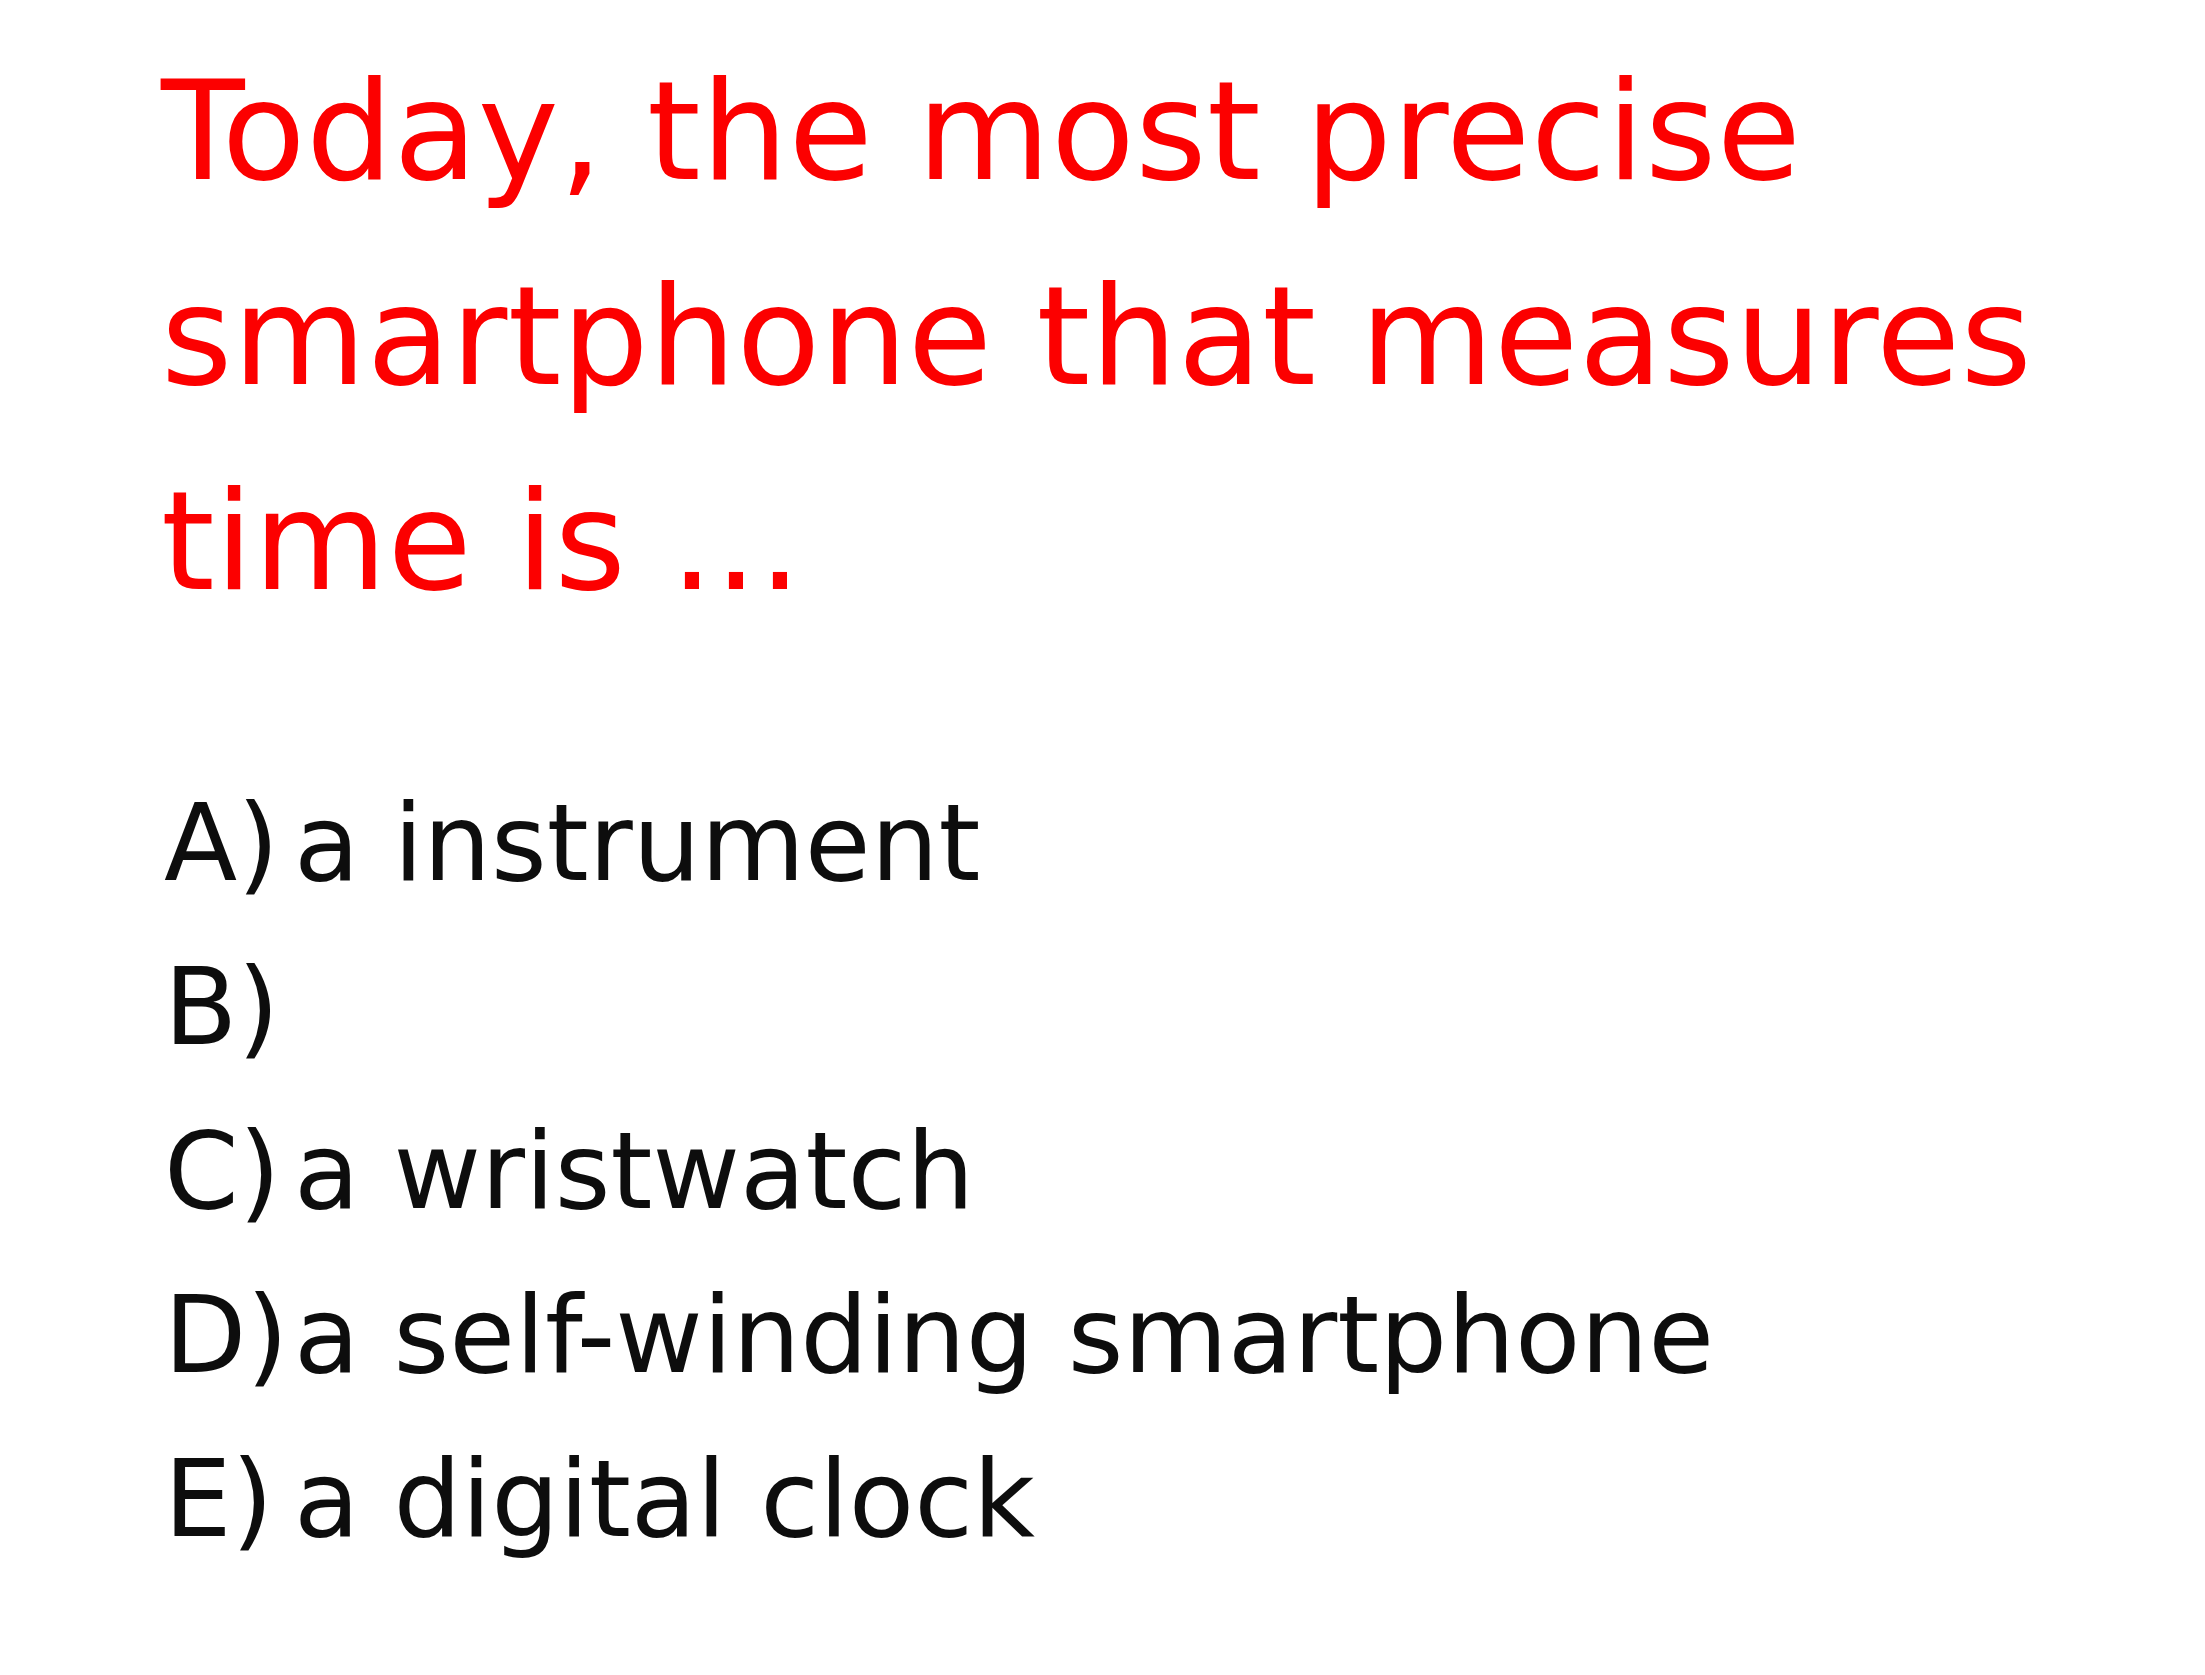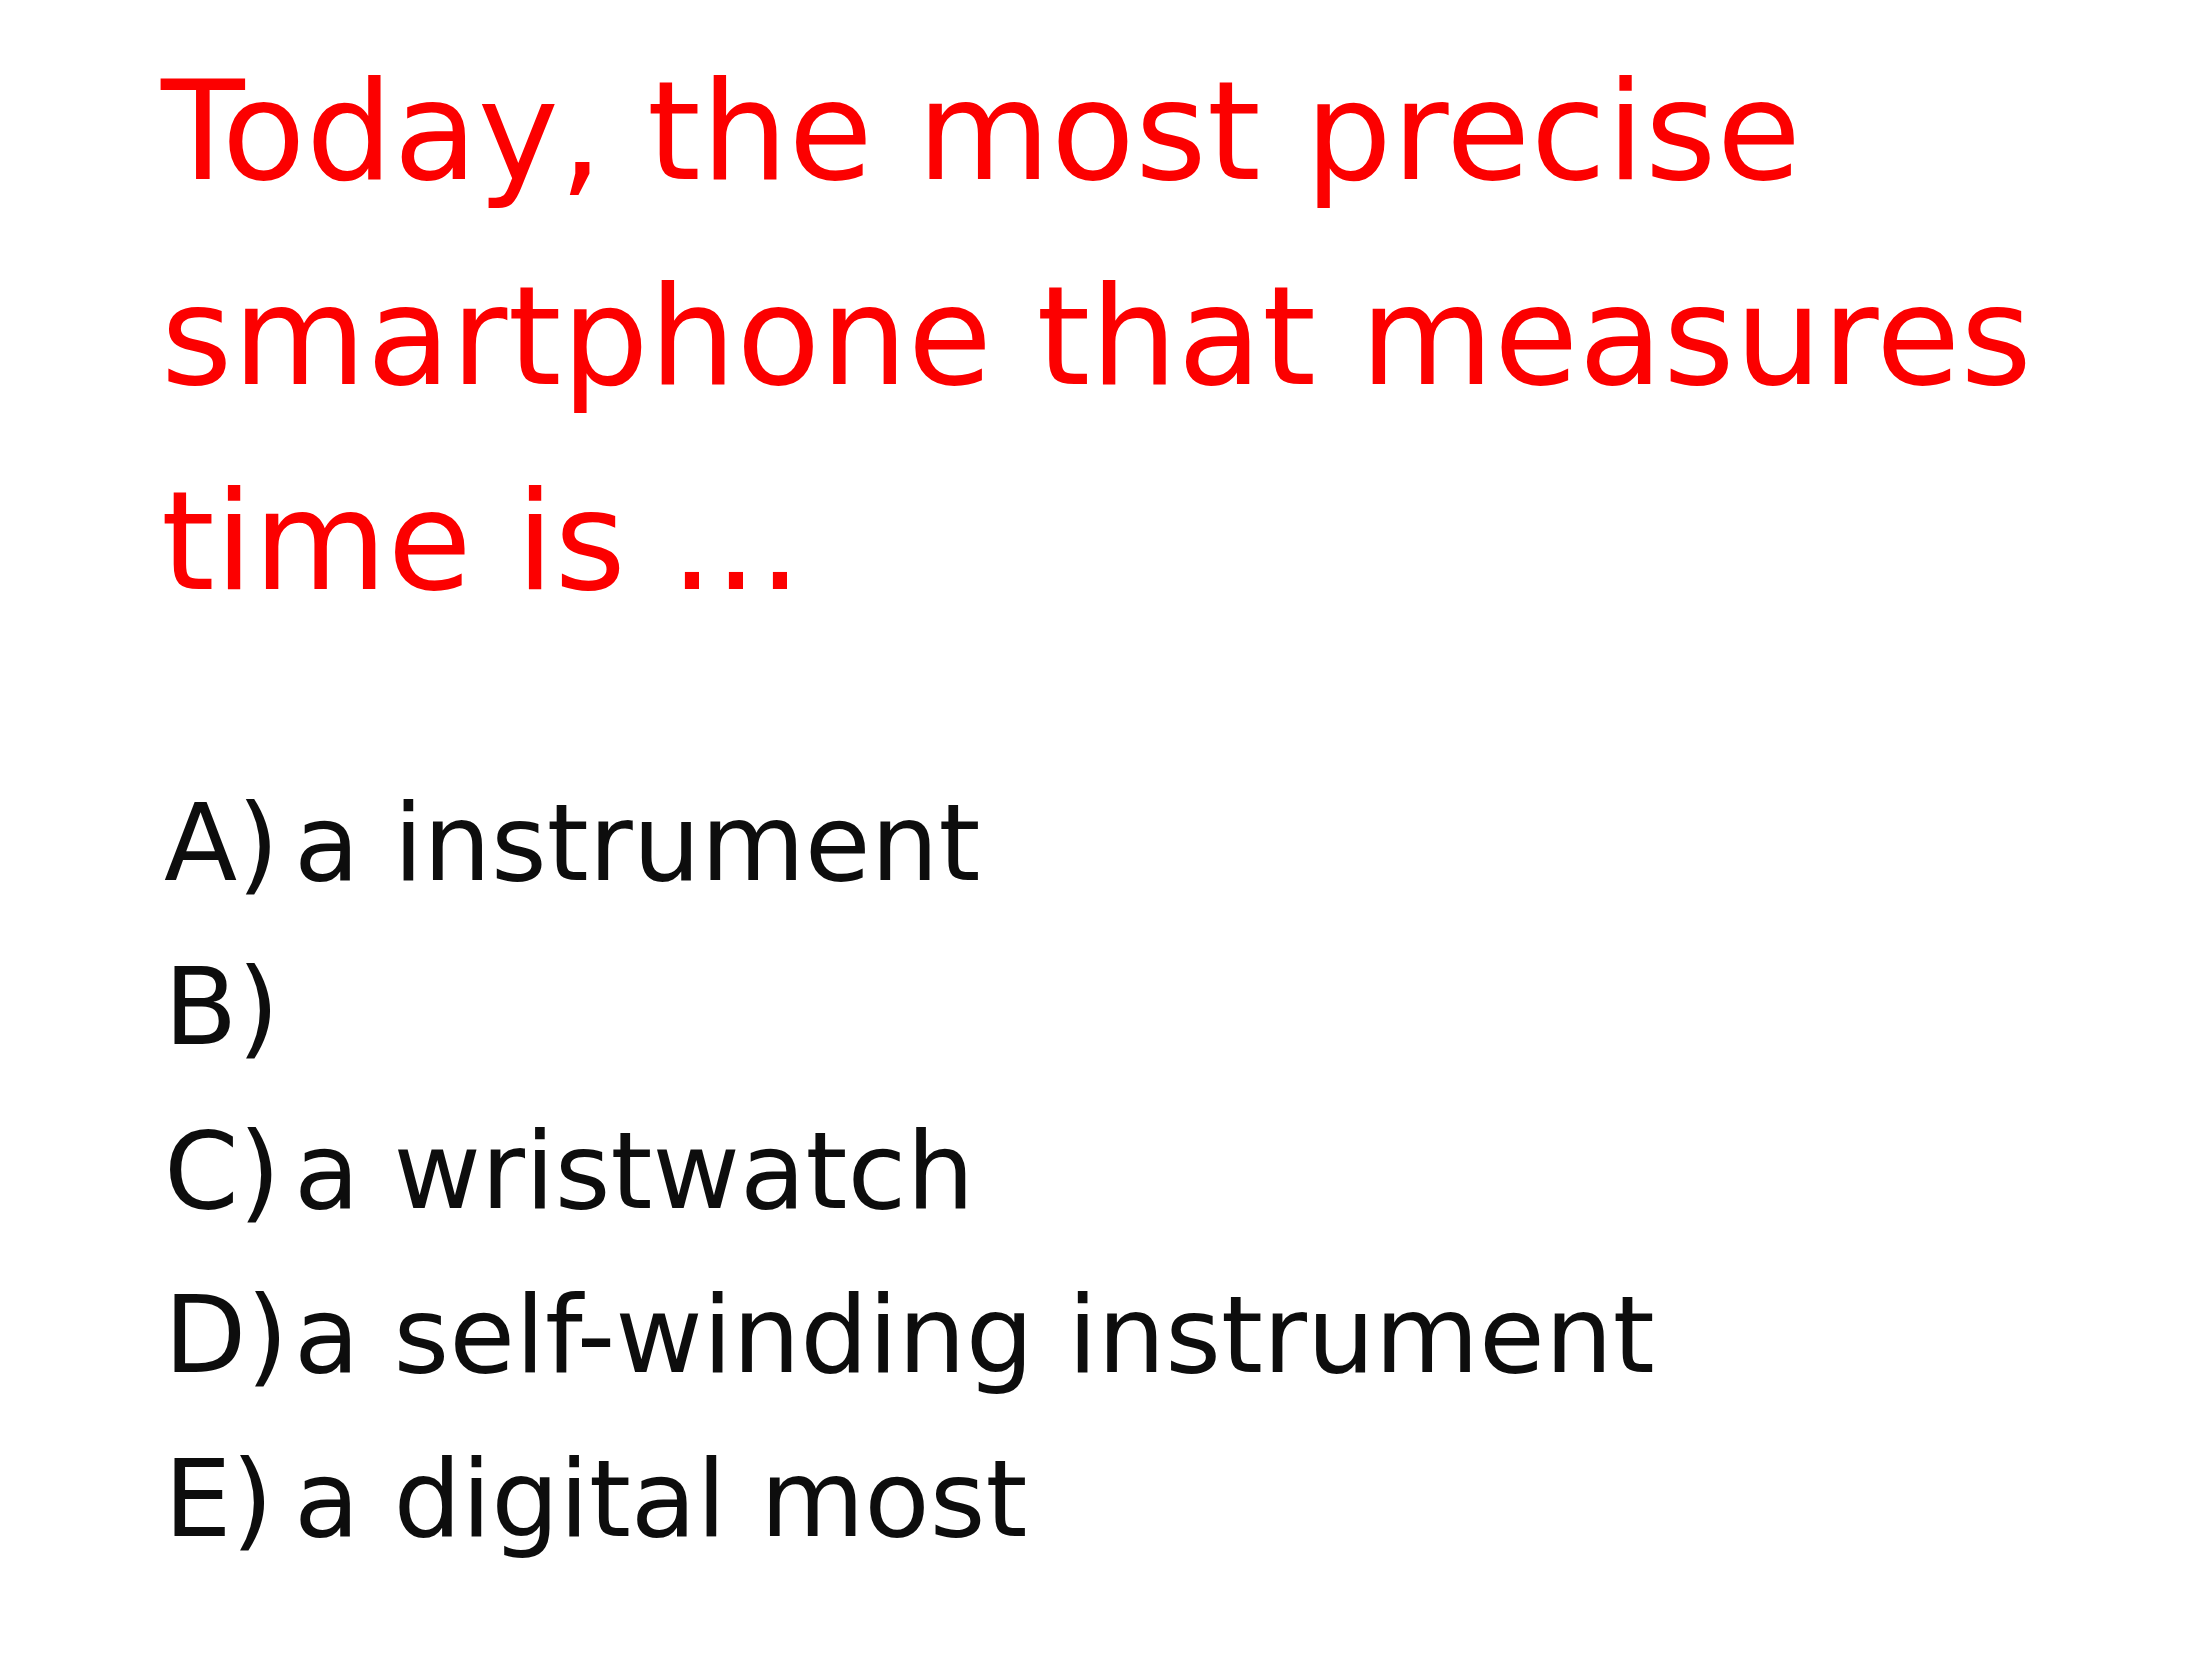--- a/index.html
+++ b/index.html
@@ -95,24 +95,24 @@
       <span class="option-key">B)</span>
     </div>
 
     <div class="option-row">
       <span class="option-key">C)</span>
       <span class="option-text">a wristwatch</span>
     </div>
 
     <div class="option-row">
       <span class="option-key">D)</span>
-      <span class="option-text">a self-winding instrument</span>
+      <span class="option-text">a self-winding smartphone</span>
     </div>
 
     <div class="option-row">
       <span class="option-key">E)</span>
-      <span class="option-text">a digital most</span>
+      <span class="option-text">a digital clock</span>
     </div>
 
   </div>
 
 </div>
 
 
 </body></html>

